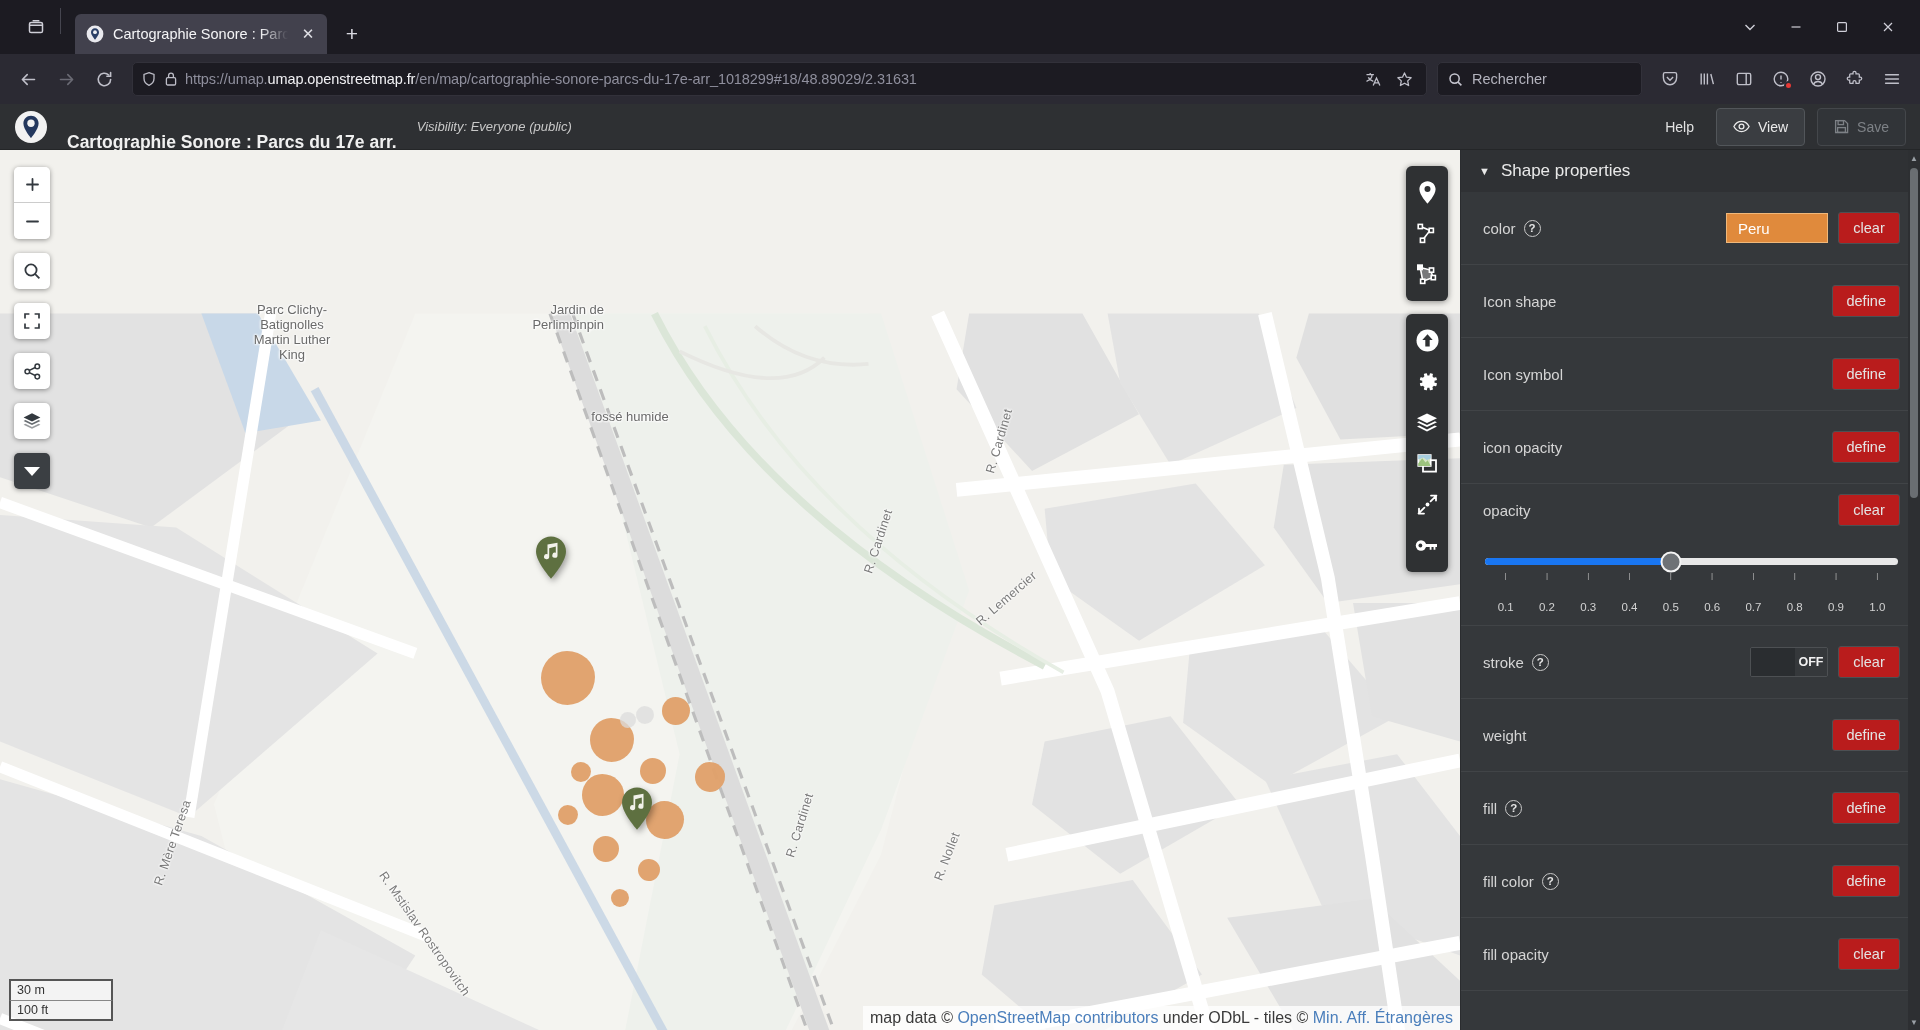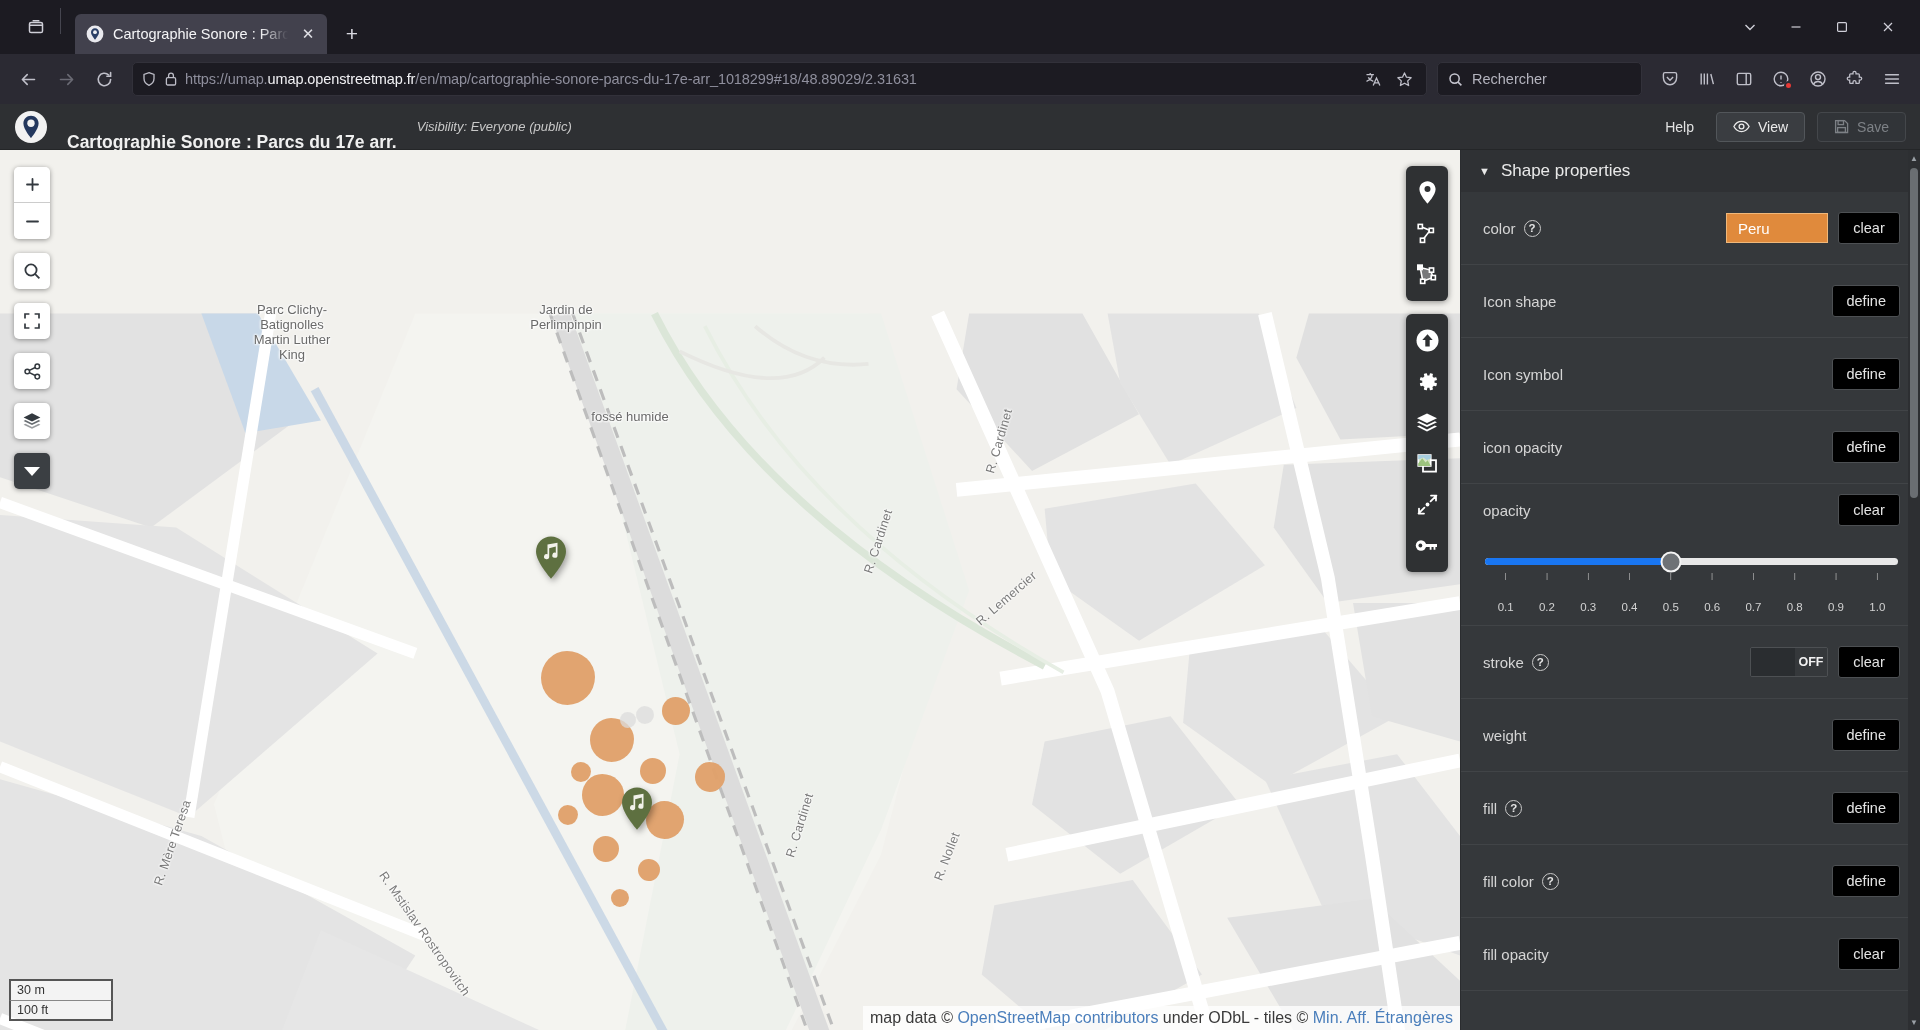--- a/index.html
+++ b/index.html
@@ -88,21 +88,21 @@
   .umap-title {
     color: #f0f0f0; font-size: 17.5px; font-weight: bold;
     text-decoration: underline; text-underline-offset: 3px; white-space: nowrap; margin-top: 32px;
   }
   .umap-visibility {
     color: #c8c8c8; font-size: 13px; font-style: italic; margin-left: 20px; white-space: nowrap;
   }
   .umap-header-right { margin-left: auto; display: flex; align-items: center; gap: 12px; }
   .umap-help { color: #e2e2e2; font-size: 14px; padding: 0 10px; }
   .umap-btn {
-    height: 30px; border-radius: 4px; display: flex; align-items: center;
+    height: 38px; border-radius: 4px; display: flex; align-items: center;
     gap: 8px; padding: 0 16px; font-size: 14px; color: #eaeaea;
     border: 1px solid #52565a; background: #3a3d41;
   }
   .umap-btn.disabled { color: #7d8186; border-color: #44474b; background: #313438; }
 
   
   .workspace { flex: 1; display: flex; min-height: 0; position: relative; }
 
   .map {
     flex: 1; position: relative; overflow: hidden;
@@ -204,21 +204,21 @@
     color: #d5d5d5; font-size: 15px; display: flex; align-items: center; gap: 8px;
   }
   .help-q {
     width: 17px; height: 17px; border-radius: 50%; border: 1.4px solid #c9c9c9;
     color: #e4e4e4; font-size: 11.5px; display: inline-flex;
     align-items: center; justify-content: center; font-weight: bold;
   }
   .prop-actions { margin-left: auto; display: flex; align-items: center; gap: 10px; }
   .btn-define, .btn-clear {
     height: 32px; min-width: 62px; padding: 0 13px; border-radius: 3px;
-    background: #000000; border: 1px solid #4d5053; color: #e4e4e4;
+    background: #b91c1c; border: 1px solid #4d5053; color: #e4e4e4;
     font-size: 14.5px; display: flex; align-items: center; justify-content: center;
   }
   .color-swatch {
     height: 30px; width: 102px; background: #e08a3c; border: 1px solid #f0b87a;
     color: #fff; font-size: 15px; display: flex; align-items: center; padding-left: 11px;
   }
   .toggle {
     height: 30px; width: 78px; display: flex; align-items: stretch;
     border: 1px solid #4d5053; border-radius: 2px; overflow: hidden;
   }
@@ -519,21 +519,21 @@
           <path d="M0 490 L340 625"></path>
           <path d="M0 690 L330 820"></path>
           <path d="M215 130 L150 530"></path>
         </g>
       </svg>
 
       <div class="map-label" style="left:230px; top:152px; width:124px;">Parc Clichy-
 Batignolles
 Martin Luther
 King</div>
-      <div class="map-label" style="left:508px; top:152px; width:116px;">Jardin de
+      <div class="map-label" style="left:488px; top:152px; width:116px;text-align:right;">Jardin de
 Perlimpinpin</div>
       <div class="map-label" style="left:578px; top:259px; width:104px;">fossé humide</div>
 
       <div class="street-label" style="left:990px;top:316px;transform:rotate(-74deg);transform-origin:left center;">R. Cardinet</div>
       <div class="street-label" style="left:868px;top:416px;transform:rotate(-72deg);transform-origin:left center;">R. Cardinet</div>
       <div class="street-label" style="left:790px;top:700px;transform:rotate(-73deg);transform-origin:left center;">R. Cardinet</div>
       <div class="street-label" style="left:978px;top:466px;transform:rotate(-41deg);transform-origin:left center;">R. Lemercier</div>
       <div class="street-label" style="left:938px;top:723px;transform:rotate(-69deg);transform-origin:left center;">R. Nollet</div>
       <div class="street-label" style="left:158px;top:728px;transform:rotate(-71deg);transform-origin:left center;">R. Mère Teresa</div>
       <div class="street-label" style="left:382px;top:716px;transform:rotate(55deg);transform-origin:left center;">R. Mstislav Rostropovitch</div>

